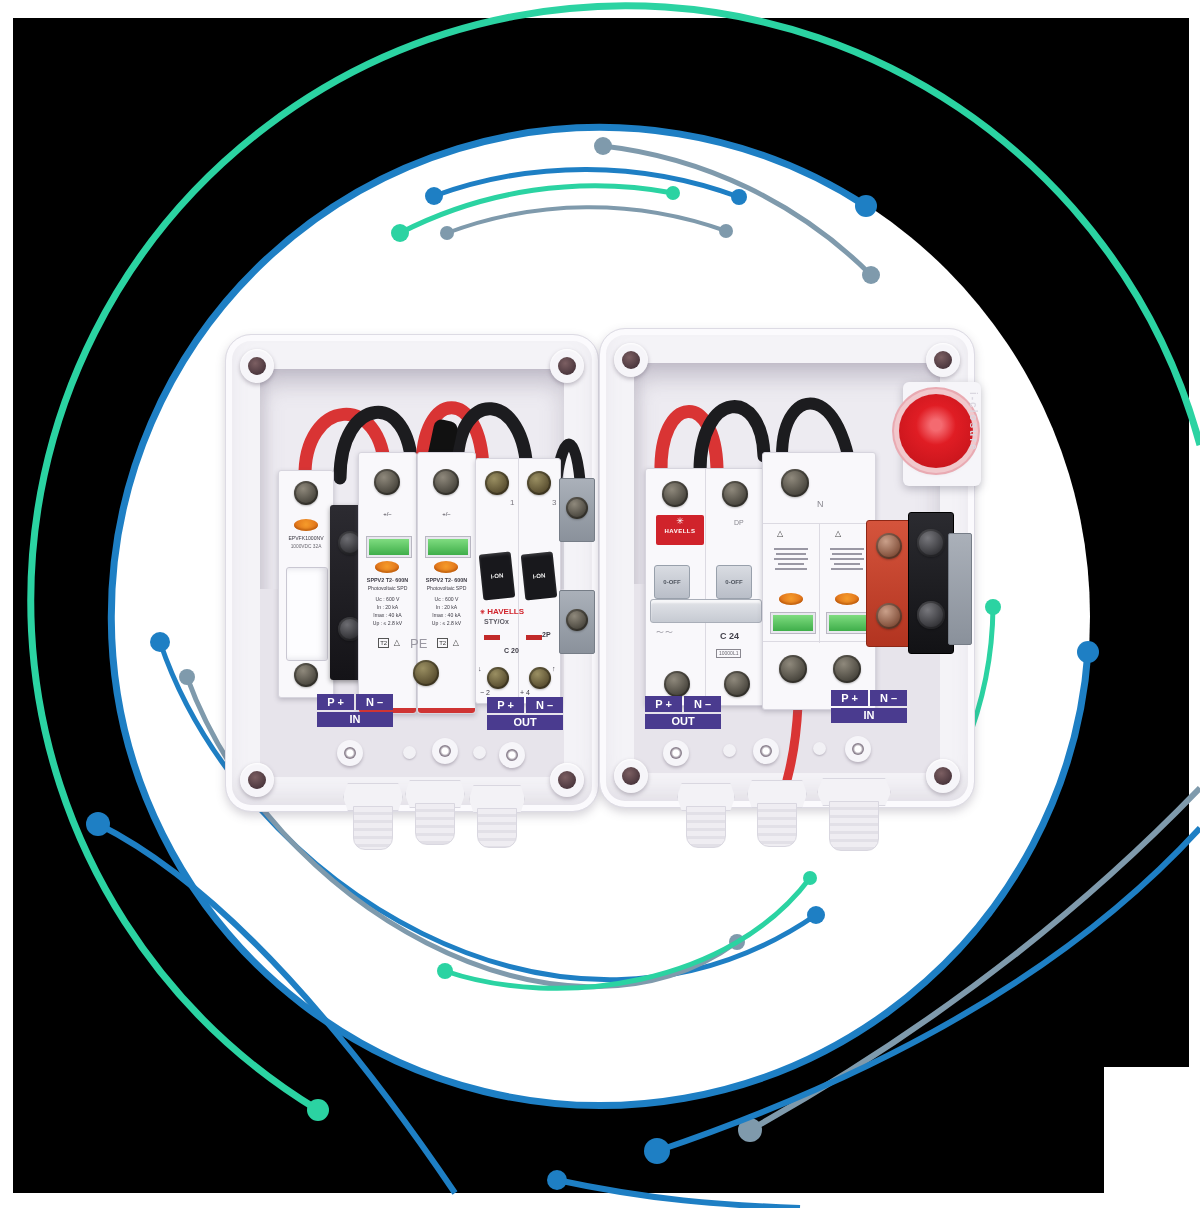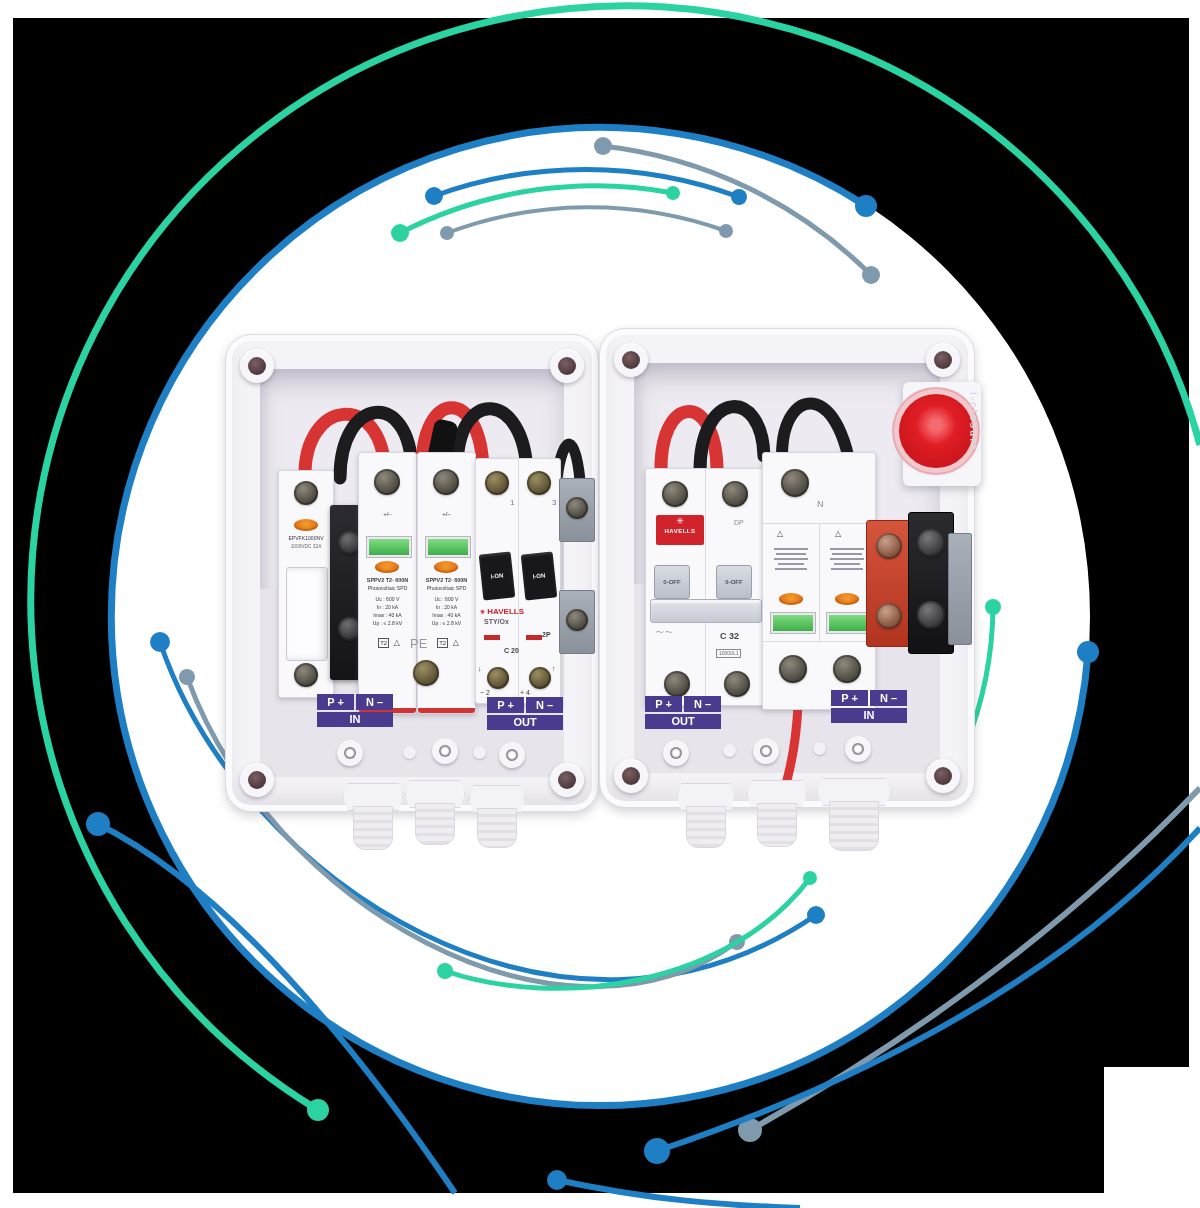--- a/index.html
+++ b/index.html
@@ -272,21 +272,21 @@
       <div class="screw" style="left:76px;top:12px;width:26px;height:26px;"></div>
       <div style="position:absolute;left:10px;top:46px;width:48px;height:30px;background:var(--hav-red);border-radius:2px;color:#fff;text-align:center;">
         <div style="font-size:9px;line-height:13px;">✳</div>
         <div style="font-size:6px;font-weight:bold;letter-spacing:.5px;">HAVELLS</div>
       </div>
       <div class="tt" style="left:88px;top:50px;font-size:7px;color:#8a8890;">DP</div>
       <div class="rocker" style="left:8px;top:96px;width:34px;height:32px;">0-OFF</div>
       <div class="rocker" style="left:70px;top:96px;width:34px;height:32px;">0-OFF</div>
       <div style="position:absolute;left:4px;top:130px;width:110px;height:22px;background:linear-gradient(#e2e4e9,#c6cad2);border:1px solid #a9aeb8;border-radius:3px;box-shadow:inset 0 3px 2px rgba(255,255,255,.7);"></div>
       <div class="tt" style="left:10px;top:160px;font-size:8px;color:#9a98a2;letter-spacing:1px;">〜〜</div>
-      <div class="tt" style="left:74px;top:164px;font-size:9px;font-weight:bold;color:#44424c;">C 32</div>
+      <div class="tt" style="left:74px;top:164px;font-size:9px;font-weight:bold;color:#44424c;">C 24</div>
       <div style="position:absolute;left:70px;top:180px;border:1px solid #8a8890;font-size:5px;line-height:7px;padding:0 2px;color:#6a6870;">10000L1</div>
       <div class="screw" style="left:18px;top:202px;width:26px;height:26px;"></div>
       <div class="screw" style="left:78px;top:202px;width:26px;height:26px;"></div>
     </div>
 
     <div class="comp" style="left:537px;top:124px;width:112px;height:256px;">
       <div class="screw" style="left:18px;top:16px;width:28px;height:28px;"></div>
       <div class="tt" style="left:54px;top:48px;font-size:9px;color:#8a8890;">N</div>
       <div style="position:absolute;left:0;top:70px;width:100%;height:1px;background:#dcdae2;"></div>
       <div style="position:absolute;left:56px;top:70px;width:1px;height:120px;background:#dcdae2;"></div>

